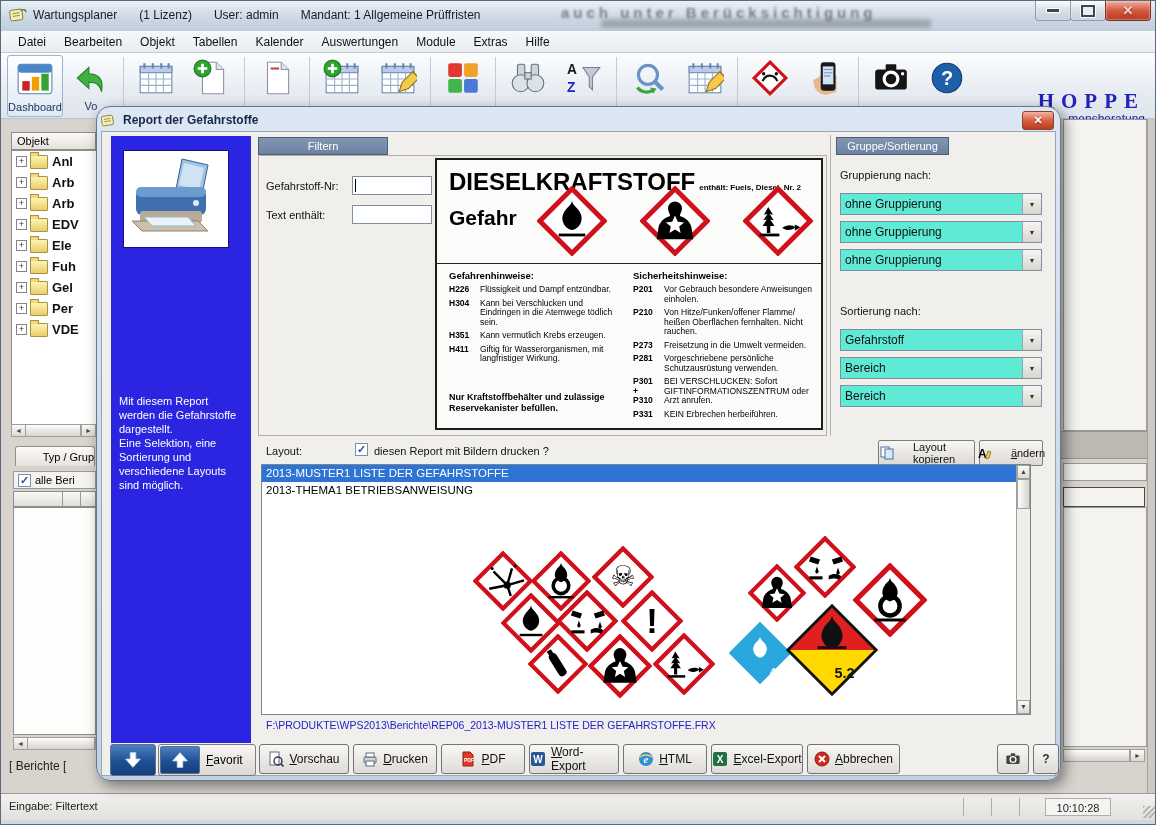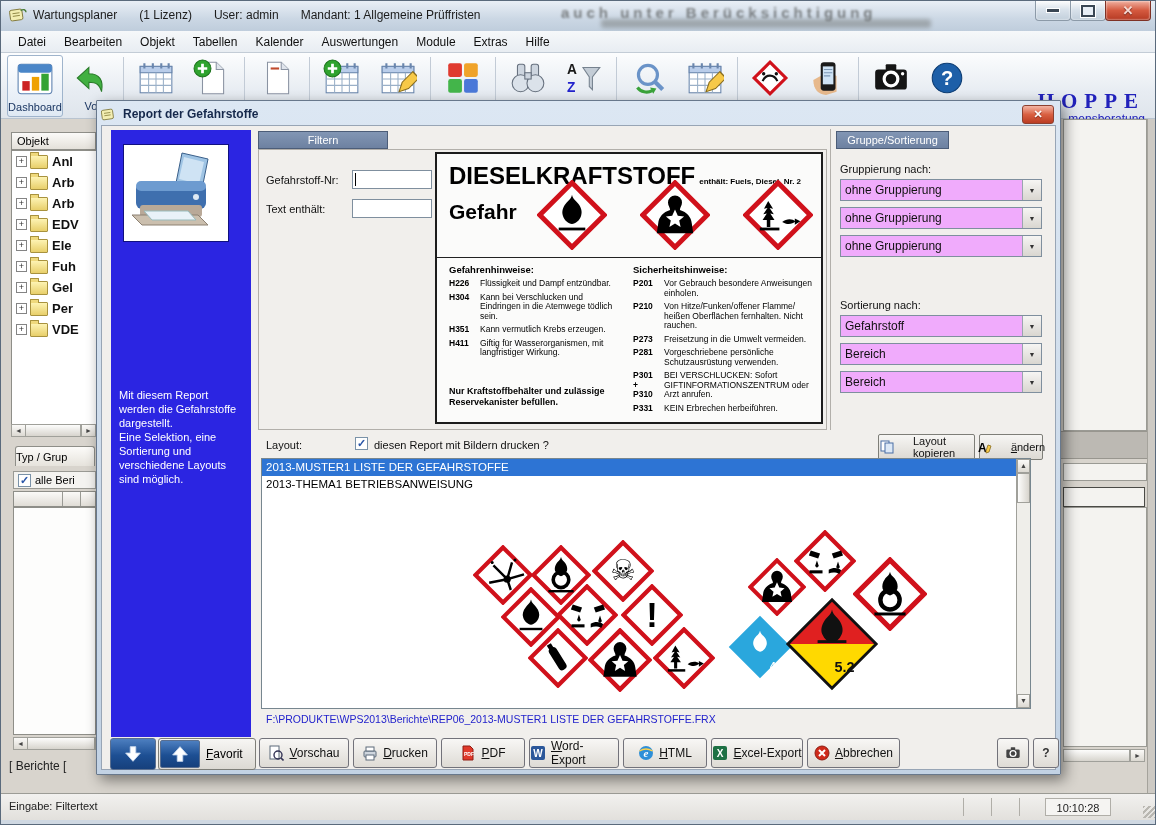--- a/index.html
+++ b/index.html
@@ -52,21 +52,21 @@
   .trow{display:flex;align-items:center;height:21px;white-space:nowrap;}
   .texp{width:11px;height:11px;border:1px solid #848484;background:#fff;font-size:9px;line-height:9px;text-align:center;margin:0 3px 0 4px;color:#333;box-sizing:border-box;}
   .tfolder{width:16px;height:12px;background:linear-gradient(#fdf3b3,#e8cf6a);border:1px solid #a8923e;border-radius:1px;position:relative;margin-right:4px;flex:none;}
   .tfolder:before{content:"";position:absolute;left:-1px;top:-4px;width:7px;height:3px;background:#efd97d;border:1px solid #a8923e;border-bottom:none;border-radius:1px 1px 0 0;}
   .tlabel{font-size:13px;font-weight:bold;color:#111;}
   .hscroll{position:absolute;height:13px;background:#efeeea;border:1px solid #a0a09a;display:flex;align-items:stretch;box-sizing:border-box;}
   .hscroll .arr{width:13px;background:linear-gradient(#fbfaf8,#dcd9d2);border-right:1px solid #a0a09a;font-size:7px;line-height:11px;text-align:center;color:#444;}
   .hscroll .arr.r{border-right:none;border-left:1px solid #a0a09a;}
   .hscroll .thumb{flex:1;background:linear-gradient(#fdfdfc,#d7d4cd);border-right:1px solid #a0a09a;}
   #typ-tab{left:14px;top:327px;width:80px;height:20px;background:linear-gradient(#fcfbf9,#e6e3dc);
-    border:1px solid #8e8e88;border-bottom:none;border-radius:3px 3px 0 0;font-size:11px;text-align:left;padding-top:4px;box-sizing:border-box;}
+    border:1px solid #8e8e88;border-bottom:none;border-radius:3px 3px 0 0;font-size:11px;text-align:right;padding-top:4px;box-sizing:border-box;}
   #alle-row{left:12px;top:352px;width:83px;height:18px;display:flex;align-items:center;background:#f4f3f0;border:1px solid #9a9a94;box-sizing:border-box;}
   #mini-table{left:12px;top:372px;width:83px;height:16px;background:linear-gradient(#fbfaf8,#e0ddd6);border:1px solid #8e8e88;box-sizing:border-box;}
   #mini-table i{position:absolute;top:0;bottom:0;width:1px;background:#9a9a94;}
   #mini-list{left:12px;top:388px;width:83px;height:228px;background:#fdfdfc;border:1px solid #8e8e88;box-sizing:border-box;}
   #berichte-label{left:8px;top:640px;font-size:12px;color:#222;}
   .cb{width:13px;height:13px;background:#fff;border:1px solid #7a92a8;display:inline-flex;align-items:center;justify-content:center;font-size:11px;color:#2a56a8;font-weight:bold;box-sizing:border-box;flex:none;}
   
   #rem-a{left:1062px;top:0px;width:84px;height:312px;}
   #rem-band{left:1060px;top:312px;width:96px;height:26px;background:#bcb9b3;border-top:1px solid #98968f;border-bottom:1px solid #98968f;}
   #rem-b1{left:1062px;top:344px;width:84px;height:18px;}
@@ -79,21 +79,21 @@
   #statusbar{left:0;top:792px;width:1156px;height:26px;background:linear-gradient(#f2f1ef,#e2e0dc);
     border-top:1px solid #9c9c96;font-size:11px;color:#222;}
   #status-left{left:8px;top:6px;}
   .scell{top:4px;height:18px;border-left:1px solid #b0aea8;}
   #time-cell{left:1044px;top:4px;width:66px;height:18px;border:1px solid #b0aea8;background:#f5f4f2;
     font-size:11px;text-align:center;padding-top:3px;box-sizing:border-box;}
   #grip{right:2px;bottom:2px;width:12px;height:12px;background:
     repeating-linear-gradient(135deg,#b9b7b1 0 2px,transparent 2px 4px);}
 
   
-  #dialog{left:95px;top:99px;width:963px;height:673px;border:1px solid #68788c;border-radius:1px;
+  #dialog{left:95px;top:105px;width:963px;height:673px;border:1px solid #68788c;border-radius:14px;
     background:linear-gradient(#dce7f3,#c2d2e4);box-shadow:4px 5px 14px rgba(0,0,0,.45);}
   #dlg-title{left:4px;top:3px;width:955px;height:20px;display:flex;align-items:center;}
   #dlg-title .txt{font-size:12px;font-weight:bold;color:#15284b;margin-left:6px;}
   #dlg-close{left:925px;top:4px;width:30px;height:17px;border:1px solid #8c4030;border-radius:3px;
     background:linear-gradient(#f3b5a4,#d96042 50%,#bb3c22);color:#fff;font-size:11px;font-weight:bold;
     display:flex;align-items:center;justify-content:center;text-shadow:0 1px 1px #7c2417;}
   #dlg-client{left:4px;top:24px;width:955px;height:645px;background:#f1efec;border:1px solid #98a5b5;box-sizing:border-box;}
 
   #blue-panel{left:9px;top:4px;width:140px;height:607px;background:#2b25e2;}
   #printer-frame{left:12px;top:14px;width:104px;height:96px;background:#fff;border:1px solid #101080;}
@@ -120,21 +120,21 @@
   #dz-left{left:12px;top:110px;width:172px;}
   #dz-right{left:196px;top:110px;width:182px;}
   .stmt{display:grid;grid-template-columns:27px 1fr;column-gap:4px;font-size:8.5px;line-height:9.5px;margin-bottom:4px;color:#000;}
   .stmt b{font-size:8.5px;}
   #dz-note{left:12px;top:232px;width:180px;font-size:9px;font-weight:bold;line-height:10.5px;color:#000;}
 
   
   #group-sep{left:728px;top:3px;width:1px;height:301px;background:#b2afaa;}
   #group-tab{left:734px;top:5px;width:113px;}
   .dd-label{position:absolute;font-size:11px;color:#111;}
-  .dropdown{position:absolute;width:202px;height:22px;background:#f0abfc;border:1px solid #7f8f9e;box-sizing:border-box;display:flex;}
+  .dropdown{position:absolute;width:202px;height:22px;background:#5eead4;border:1px solid #7f8f9e;box-sizing:border-box;display:flex;margin-top:8px;}
   .dd-val{flex:1;font-size:12px;padding:3px 4px;color:#111;white-space:nowrap;overflow:hidden;}
   .dd-btn{width:18px;background:linear-gradient(#f6f5f3,#d9d6d0);border-left:1px solid #9aa5af;font-size:7px;color:#333;display:flex;align-items:center;justify-content:center;}
 
   
   #layout-label{left:164px;top:313px;}
   #layout-cb{position:absolute;left:253px;top:311px;}
   #layout-cbtext{left:272px;top:313px;}
   .minibtn{position:absolute;height:26px;background:linear-gradient(#f7f6f4,#dcd9d3);border:1px solid #7e7e78;border-radius:2px;
     font-size:11px;display:flex;align-items:center;justify-content:center;gap:18px;box-sizing:border-box;color:#111;}
   #btn-copy{left:776px;top:308px;width:97px;}

